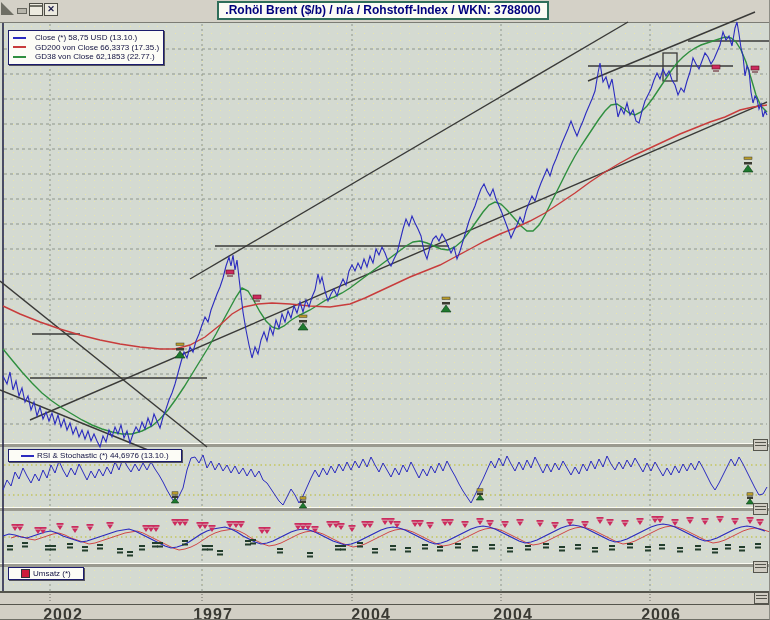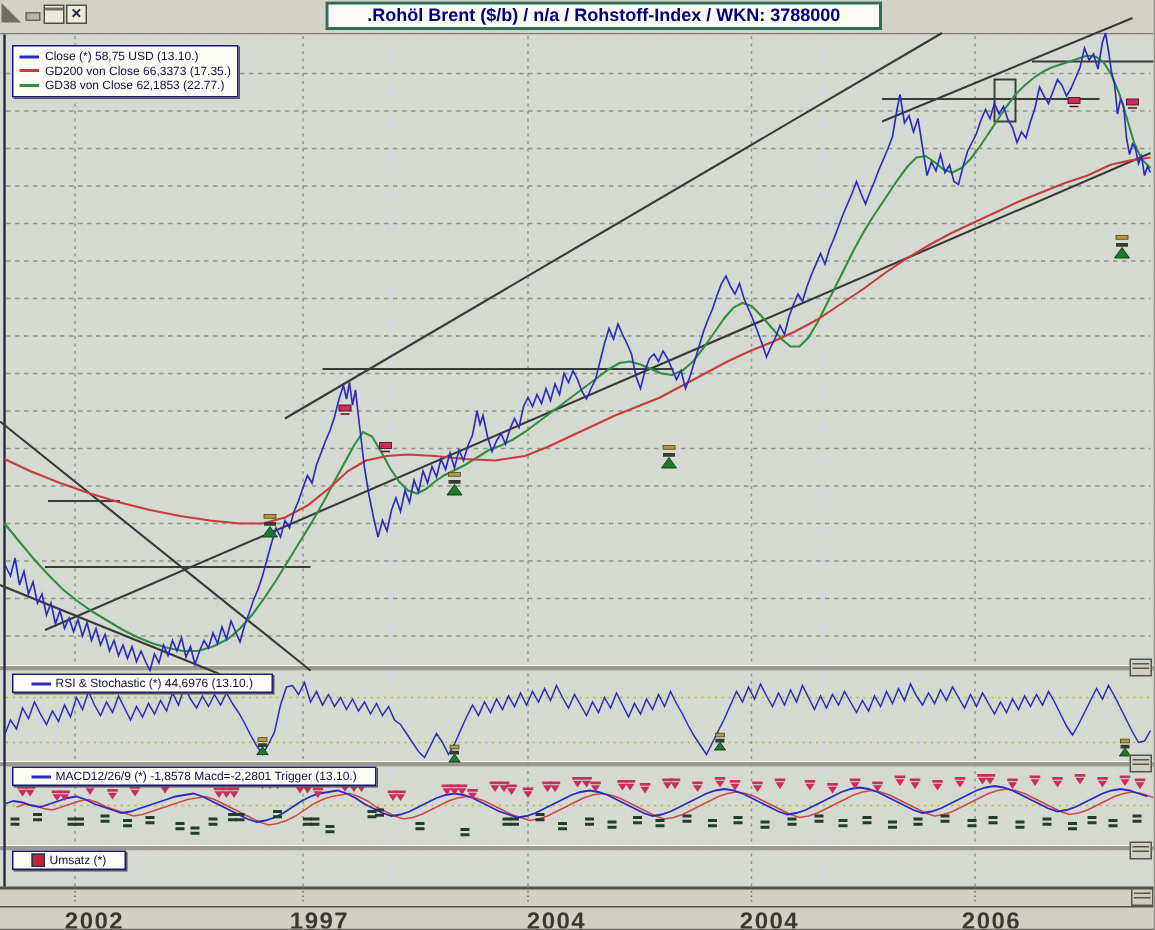--- a/index.html
+++ b/index.html
@@ -14,42 +14,42 @@
   
   .topbar{left:0;top:0;width:770px;height:22px;background:#d4d1c7;border-bottom:1px solid #7c7c74;}
   .winicon{position:absolute;box-sizing:border-box;}
   .grip{left:1px;top:2px;width:0;height:0;border-bottom:13px solid #6e6e64;border-right:13px solid transparent;}
   .minbox{left:17px;top:8px;width:10px;height:6px;background:#b6b4aa;border:1px solid #67675f;}
   .maxbox{left:29px;top:3px;width:14px;height:13px;background:#ecead f;background:#eceadf;border:1px solid #4e4e46;}
   .maxbox .tb{position:absolute;left:0;top:1px;width:100%;height:2px;background:#6e6e64;}
   .closebox{left:44px;top:3px;width:14px;height:13px;background:#eceadf;border:1px solid #4e4e46;color:#20204e;
     font-size:9px;font-weight:bold;text-align:center;line-height:11px;}
   .titlebox{
-    left:217px;top:1px;width:371px;height:19px;background:#fbfbf4;
+    left:217px;top:1px;width:332px;height:19px;background:#fbfbf4;
     border:2px solid #2e6e5a;box-sizing:border-box;
     color:#00007e;font-weight:bold;font-size:12px;line-height:15px;text-align:center;
     white-space:nowrap;overflow:hidden;
   }
   
   .chartbg{background:#d4dad1;background-image:radial-gradient(#e9e6ad 0.8px, transparent 0.9px);background-size:9px 7px;}
   .mainpanel{left:0;top:23px;width:770px;height:420px;}
   .sep{left:0;width:770px;height:4px;background:#9a9a90;border-top:1px solid #fbfbf3;box-sizing:border-box;}
   .rsipanel{left:0;top:447px;width:770px;height:60px;}
   .macdpanel{left:0;top:511px;width:770px;height:52px;}
   .umsatzpanel{left:0;top:567px;width:770px;height:24px;}
   .axisstrip{left:0;top:591px;width:770px;height:29px;background:#d2cfc5;border-top:2px solid #54544c;box-sizing:border-box;}
   .axisline{left:0;top:604px;width:770px;height:1px;background:#55554d;}
   
   .lblbox{
     background:#fcfcf6;border:1px solid #1c1c6e;box-shadow:1px 1px 0 #55555d;
     font-size:8px;color:#101040;display:flex;align-items:center;gap:3px;
     padding:1px 12px;white-space:nowrap;z-index:12;
   }
   .legendbox{left:8px;top:30px;z-index:12;background:#fcfcf6;border:1px solid #1c1c6e;box-shadow:1px 1px 0 #55555d;padding:2px 4px;}
-  .legendrow{display:flex;align-items:center;gap:4px;font-size:8px;color:#101040;line-height:9.5px;white-space:nowrap;}
+  .legendrow{display:flex;align-items:center;gap:9px;font-size:8px;color:#101040;line-height:9.5px;white-space:nowrap;}
   .swatch{display:inline-block;width:13px;height:2px;}
   .sqswatch{display:inline-block;width:7px;height:7px;border:1px solid #33333b;}
   
   .yearlbl{top:606px;font-size:16px;font-weight:bold;color:#3a3a34;letter-spacing:1px;transform:translateX(-50%);z-index:12;}
   
   .miniicon{width:15px;height:12px;background:#d0cdc3;border:1px solid #55554d;box-sizing:border-box;z-index:12;}
   .miniicon i{display:block;height:1px;background:#55554d;margin:2px 1px 0 1px;}
   #chart-svg{position:absolute;left:0;top:0;z-index:6;}
 </style>
 </head>
@@ -389,24 +389,20 @@
     <div class="legendrow">
       <span class="swatch" style="background: rgb(47, 143, 63);"></span>
       <span>GD38 von Close 62,1853 (22.77.)</span>
     </div>
   </div>
 
   <div class="abs lblbox" style="left:8px;top:449px">
     <span class="swatch" style="background: rgb(43, 43, 191);"></span>
     <span>RSI &amp; Stochastic (*) 44,6976 (13.10.)</span>
   </div>
-  <div class="abs lblbox" style="left:8px;top:511px">
-    <span class="swatch" style="background: rgb(43, 43, 191);"></span>
-    <span>MACD12/26/9 (*) -1,8578 Macd=-2,2801 Trigger (13.10.)</span>
-  </div>
   <div class="abs lblbox" style="left:8px;top:567px">
     <span class="sqswatch" style="background: rgb(204, 28, 60);"></span>
     <span>Umsatz (*)</span>
   </div>
 
   <div class="abs miniicon" style="left:753px;top:439px">
       <i></i>
       <i></i>
     </div>
   <div class="abs miniicon" style="left:753px;top:503px">

